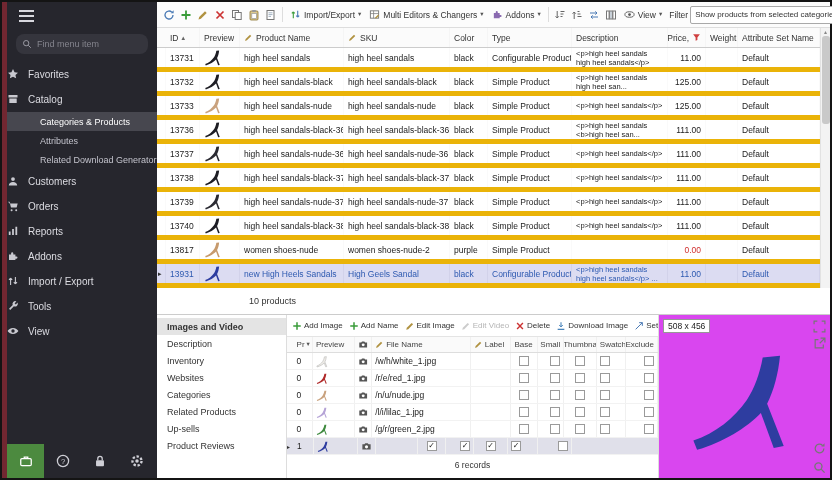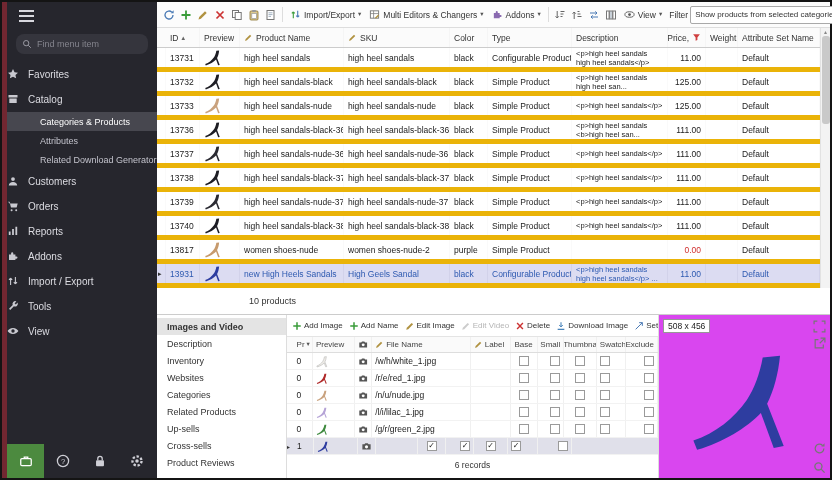--- a/index.html
+++ b/index.html
@@ -550,21 +550,20 @@
 
     <div class="bottom">
       <div class="tabs">
           <div class="tab selected">Images and Video</div>
           <div class="tab">Description</div>
           <div class="tab">Inventory</div>
           <div class="tab">Websites</div>
           <div class="tab">Categories</div>
           <div class="tab">Related Products</div>
           <div class="tab">Up-sells</div>
-          <div class="tab">Cross-sells</div>
           <div class="tab">Product Reviews</div>
         </div>
 
       <div class="imgpanel">
         <div class="dtoolbar">
           <span class="dtb">
               <svg viewBox="0 0 12 12">
                 <path d="M6 1.5v9M1.5 6h9" stroke="#3a9c3a" stroke-width="1.8"></path>
               </svg>
               <span>Add Image</span>

